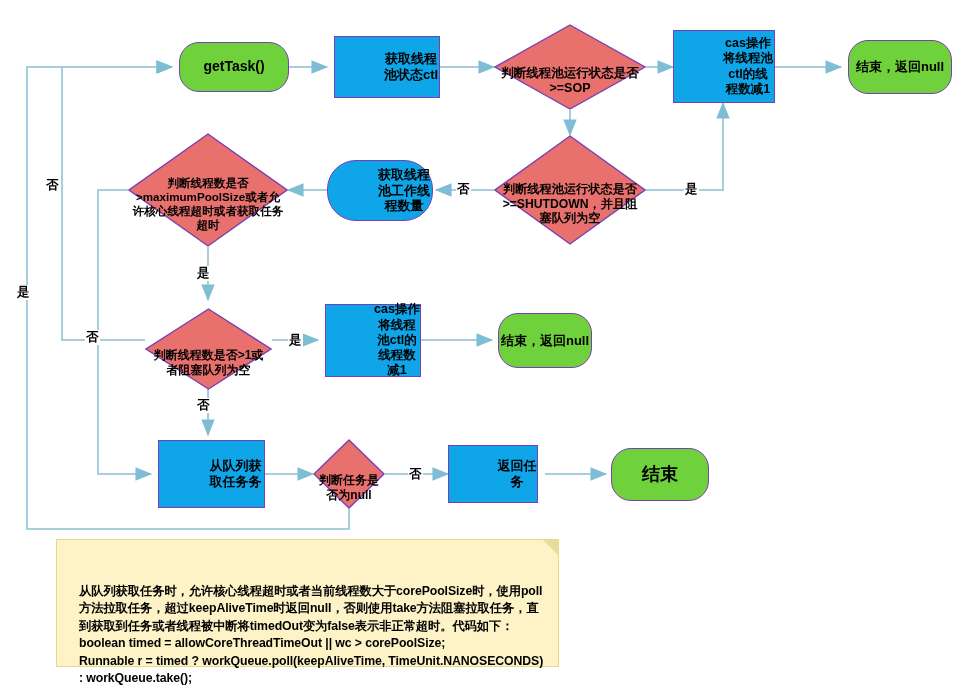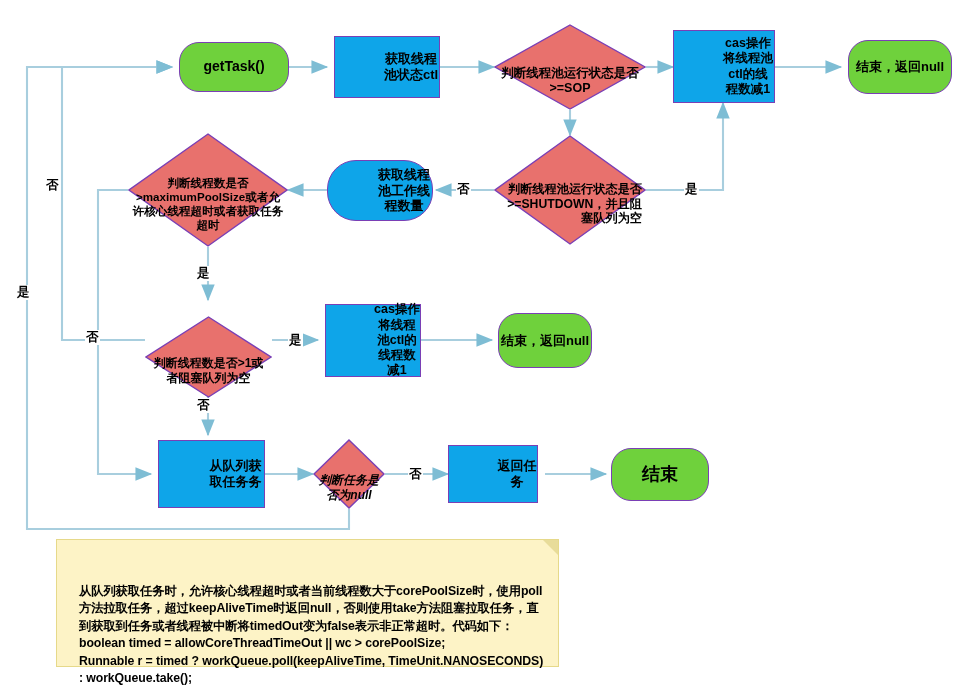--- a/index.html
+++ b/index.html
@@ -163,58 +163,58 @@
   </div>
 
   <div class="node node-process" style="left:673px; top:30px; width:102px; height:73px; font-size:12.5px;">
     <span>cas操作将线程池ctl的线程数减1</span>
   </div>
 
   <div class="node node-terminator" style="left:848px; top:40px; width:104px; height:54px; font-size:13px;">
     <span>结束，返回null</span>
   </div>
 
-  <div class="node node-decision" style="left:494px; top:135px; width:152px; height:110px; font-size:12.2px;text-align:right;">
+  <div class="node node-decision" style="left:494px; top:135px; width:152px; height:110px; font-size:12.2px;">
     <svg class="diamond-shape" viewBox="0 0 152 110" preserveAspectRatio="none">
       <polygon points="76,1 151,55 76,109 1,55" fill="#e8716d" stroke="#7a3fb5" stroke-width="1.4"></polygon>
     </svg>
     <span class="diamond-label">判断线程池运行状态是否&gt;=SHUTDOWN，并且阻塞队列为空</span>
   </div>
 
   <div class="node node-process" style="left:327px; top:160px; width:106px; height:61px; font-size:13px;border-radius:29px;">
     <span>获取线程池工作线程数量</span>
   </div>
 
   <div class="node node-decision" style="left:128px; top:133px; width:160px; height:114px; font-size:11.6px;">
     <svg class="diamond-shape" viewBox="0 0 160 114" preserveAspectRatio="none">
       <polygon points="80,1 159,57 80,113 1,57" fill="#e8716d" stroke="#7a3fb5" stroke-width="1.4"></polygon>
     </svg>
     <span class="diamond-label">判断线程数是否&gt;maximumPoolSize或者允许核心线程超时或者获取任务超时</span>
   </div>
 
-  <div class="node node-decision" style="left:145px; top:316px; width:127px; height:82px; font-size:12px;">
+  <div class="node node-decision" style="left:145px; top:308px; width:127px; height:82px; font-size:12px;">
     <svg class="diamond-shape" viewBox="0 0 127 82" preserveAspectRatio="none">
       <polygon points="63.5,1 126,41 63.5,81 1,41" fill="#e8716d" stroke="#7a3fb5" stroke-width="1.4"></polygon>
     </svg>
     <span class="diamond-label">判断线程数是否&gt;1或者阻塞队列为空</span>
   </div>
 
   <div class="node node-process" style="left:325px; top:304px; width:96px; height:73px; font-size:12.5px;">
     <span>cas操作将线程池ctl的线程数减1</span>
   </div>
 
   <div class="node node-terminator" style="left:498px; top:313px; width:94px; height:55px; font-size:13px;">
     <span>结束，返回null</span>
   </div>
 
   <div class="node node-process" style="left:158px; top:440px; width:107px; height:68px; font-size:13px;align-items:center;">
     <span>从队列获取任务务</span>
   </div>
 
-  <div class="node node-decision" style="left:313px; top:439px; width:72px; height:70px; font-size:12px;font-style:italic;">
+  <div class="node node-decision" style="left:313px; top:439px; width:72px; height:70px; font-size:12px;">
     <svg class="diamond-shape" viewBox="0 0 72 70" preserveAspectRatio="none">
       <polygon points="36,1 71,35 36,69 1,35" fill="#e8716d" stroke="#7a3fb5" stroke-width="1.4"></polygon>
     </svg>
     <span class="diamond-label" style="width:86px;">判断任务是否为null</span>
   </div>
 
   <div class="node node-process" style="left:448px; top:445px; width:90px; height:58px; font-size:13px;">
     <span>返回任务</span>
   </div>
 

